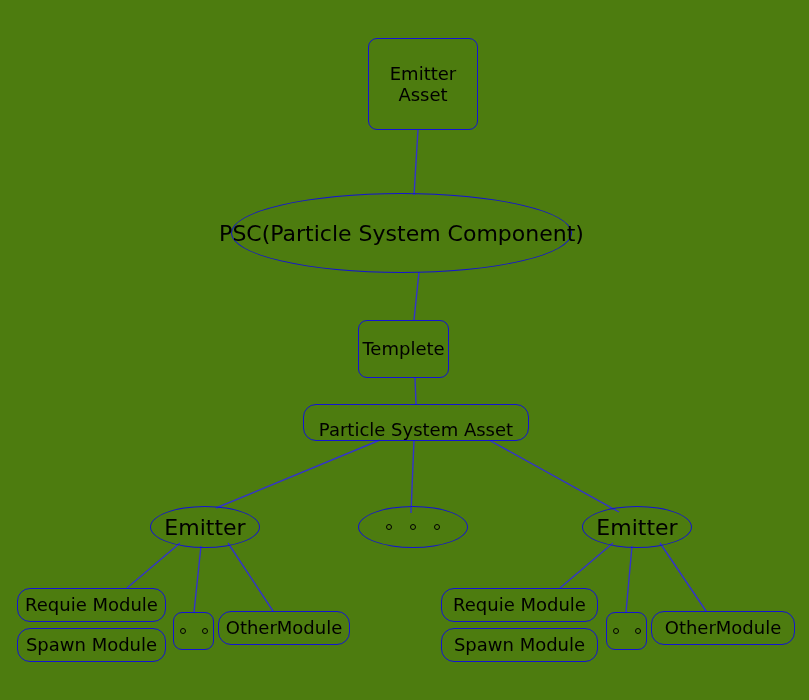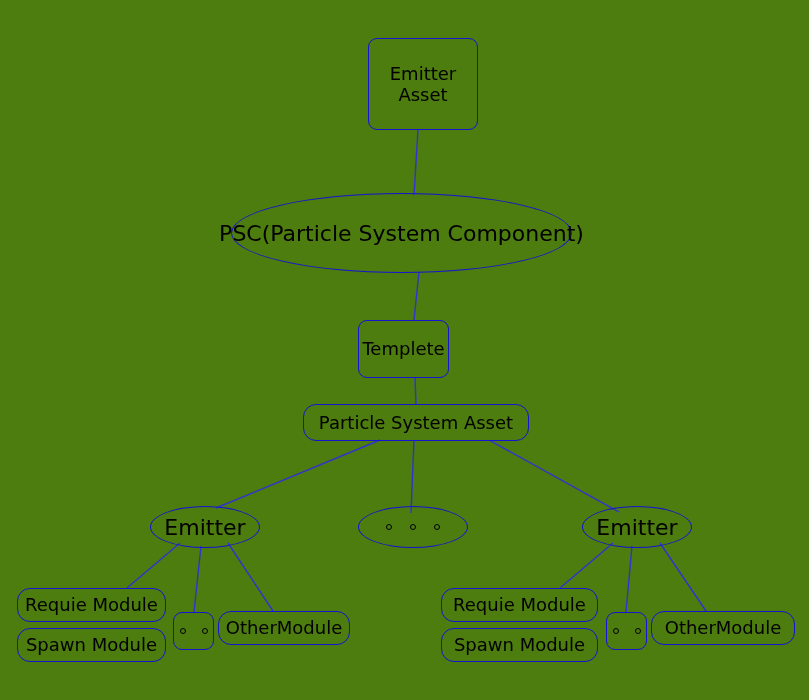--- a/index.html
+++ b/index.html
@@ -100,21 +100,21 @@
   </div>
 
   <div class="node ellipse" style="left:231px; top:193px; width:341px; height:80px;">
     <span>PSC(Particle System Component)</span>
   </div>
 
   <div class="node box" style="left:358px; top:320px; width:91px; height:58px;">
     <span>Templete</span>
   </div>
 
-  <div class="node box box-rounded-lg" style="left:303px; top:404px; width:226px; height:37px;">
+  <div class="node box box-rounded-lg" style="left:303px; top:404px; width:226px; height:37px;align-items:flex-end;">
     <span>Particle System Asset</span>
   </div>
 
   <div class="node ellipse" style="left:150px; top:506px; width:110px; height:42px;">
     <span>Emitter</span>
   </div>
 
   <div class="node ellipse" style="left:358px; top:506px; width:110px; height:42px;">
     <span class="dots">
       <span class="dot"></span>

